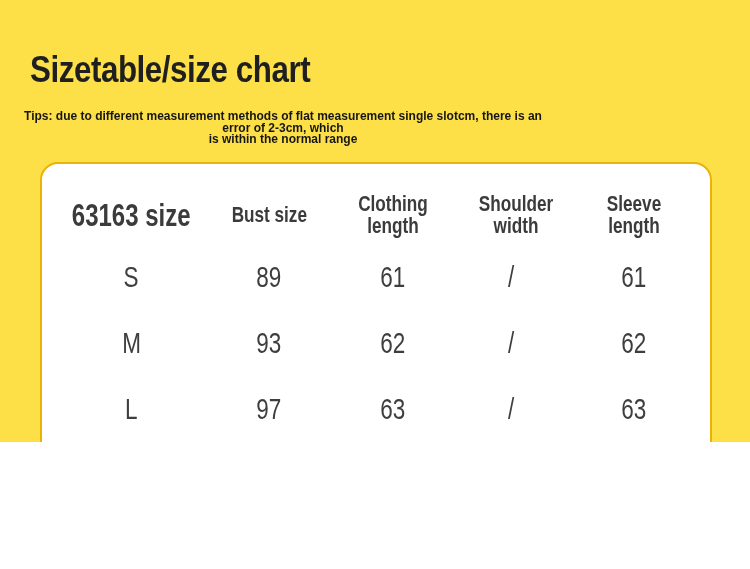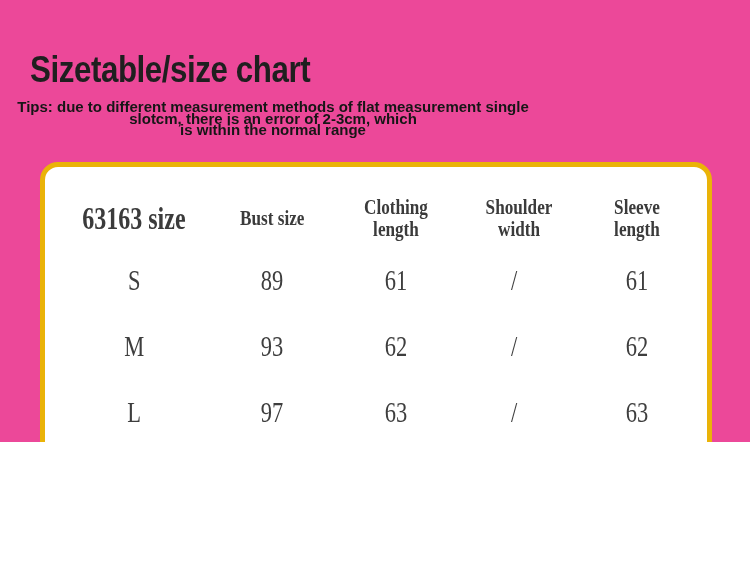--- a/index.html
+++ b/index.html
@@ -1,21 +1,21 @@
 <!DOCTYPE html>
 <html><head>
 <meta charset="utf-8">
 <style>
   html, body { margin: 0; padding: 0; background: #ffffff; }
   body { font-family: "Liberation Sans", sans-serif; }
   .screen {
     position: relative;
     width: 750px;
     height: 442px;
-    background: #ec4899;
+    background: #fde047;
     overflow: hidden;
   }
   .title {
     position: absolute;
     left: 30px;
     top: 51px;
     margin: 0;
     font-size: 36px;
     font-weight: 700;
     line-height: 38px;
@@ -23,40 +23,39 @@
     letter-spacing: -0.5px;
     white-space: nowrap;
     transform: scaleX(0.87);
     transform-origin: 0 50%;
   }
   .tips {
     position: absolute;
     left: 4px;
     top: 97px;
     width: 530px;
-    margin: 4px;
-    font-size: 15px;
+    margin: 14px;
+    font-size: 12px;
     font-weight: 700;
     line-height: 11.5px;
     color: #161616;
     text-align: center;
     white-space: pre-line;
   }
   .card {
     position: absolute;
     left: 40px;
     top: 162px;
     width: 672px;
     height: 346px;
     box-sizing: border-box;
     background: #ffffff;
-    border: 5px solid #eab308;
+    border: 2px solid #eab308;
     border-radius: 18px;
     overflow: hidden;
-    font-family: Liberation Serif, serif;
   }
   table.size-table {
     width: 100%;
     border-collapse: collapse;
     table-layout: fixed;
   }
   col.c1 { width: 178px; }
   col.c2 { width: 98px; }
   col.c3 { width: 150px; }
   col.c4 { width: 86px; }

